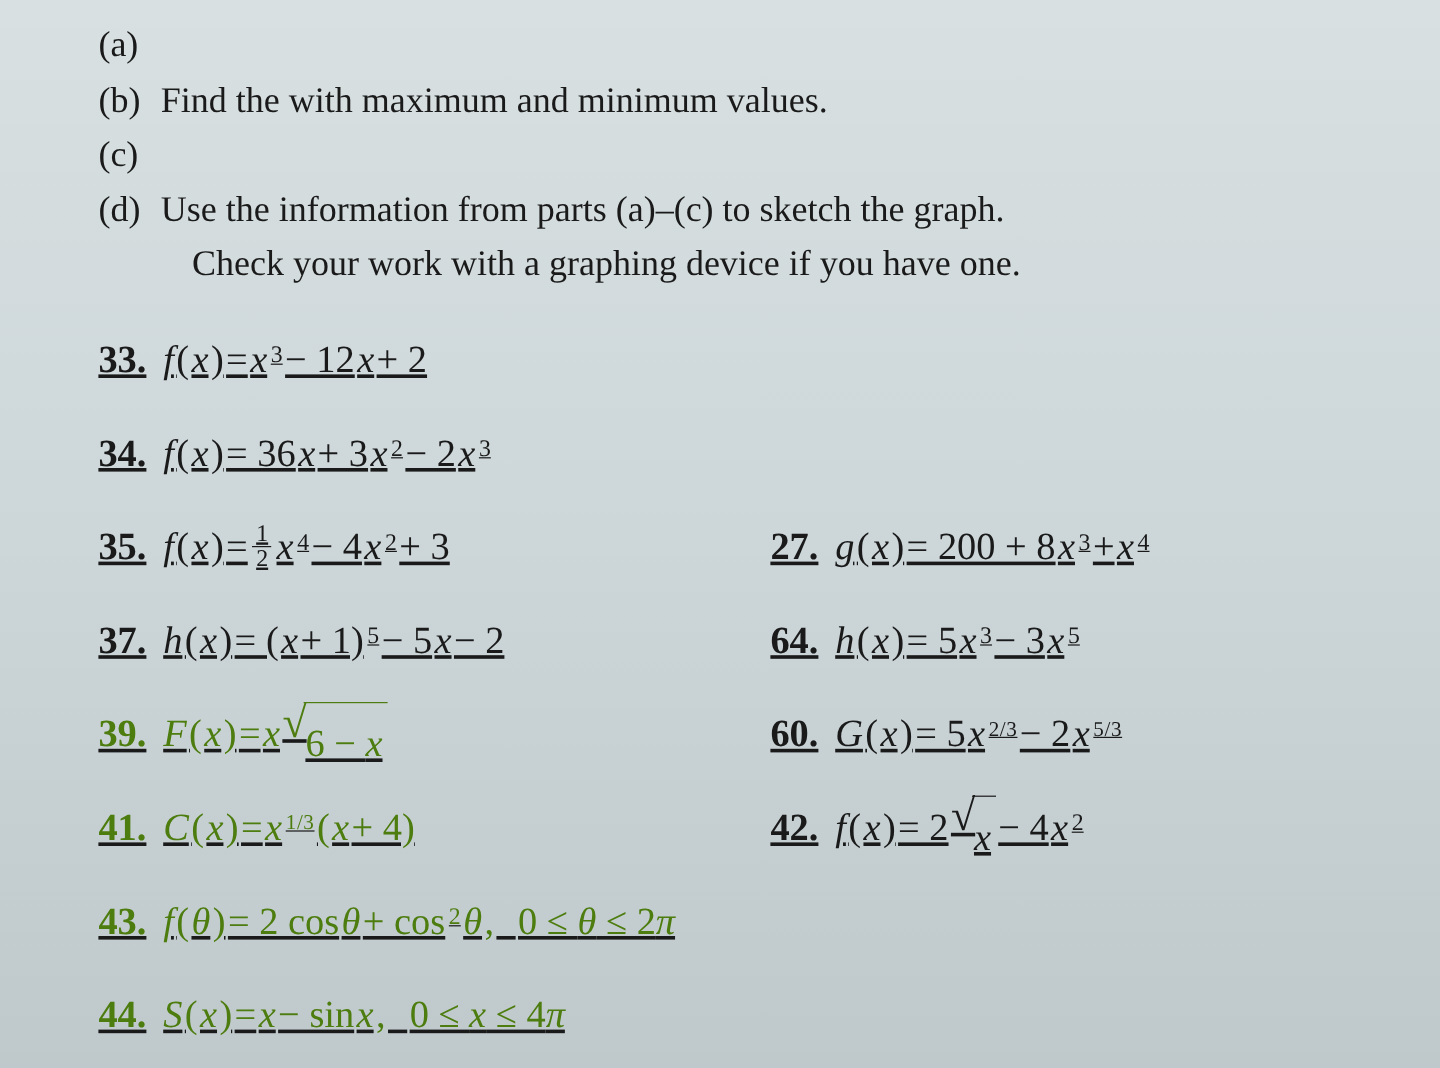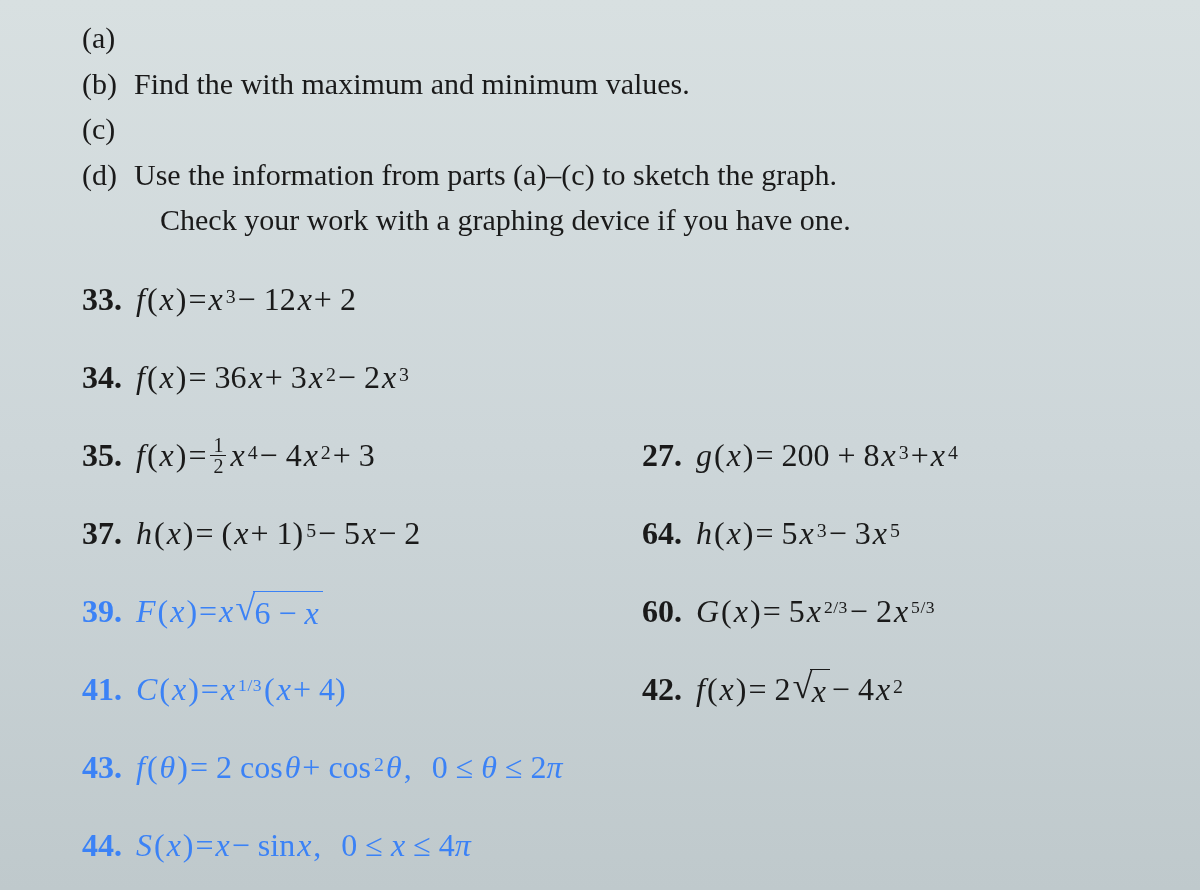--- a/index.html
+++ b/index.html
@@ -39,39 +39,40 @@
   }
   .instructions .letter {
     min-width:40px;
   }
   .instructions .indent {
     margin-left:78px;
   }
   .problems {
     margin-top:28px;
     font-size:32px;
+    text-decoration:underline;
   }
   .prob-row {
     display:flex;
     align-items:center;
     margin-bottom:18px;
     min-height:60px;
   }
   .prob {
     display:flex;
     align-items:center;
     gap:14px;
   }
   .prob.left { flex:0 0 560px; }
   .prob.full { flex:1 0 auto; }
   .prob.right { flex:1 0 auto; }
   .num {
     font-weight:700;
   }
-  .red .num, .red .expr { color:#3b82f6;text-align:center; }
+  .red .num, .red .expr { color:#4d7c0f;text-align:center; }
   .expr {
     font-style:italic;
     white-space:nowrap;
     display:flex;
     align-items:center;
     gap:2px;
   }
   .rm { font-style:normal; }
   .frac {
     display:inline-flex;
@@ -93,21 +94,21 @@
     font-style:normal;
   }
   .sqrt .rad {
     font-size:1.15em;
     line-height:0.8;
     position:relative;
     top:2px;
   }
   .sqrt .arg {
     border-top:1.6px solid currentColor;
-    padding:4px 4px 0 2px;
+    padding:16px 4px 0 2px;
     font-style:italic;
     line-height:1.1;
     margin-left:-3px;
   }
 </style>
 </head>
 <body>
 
 <div class="page">
 

